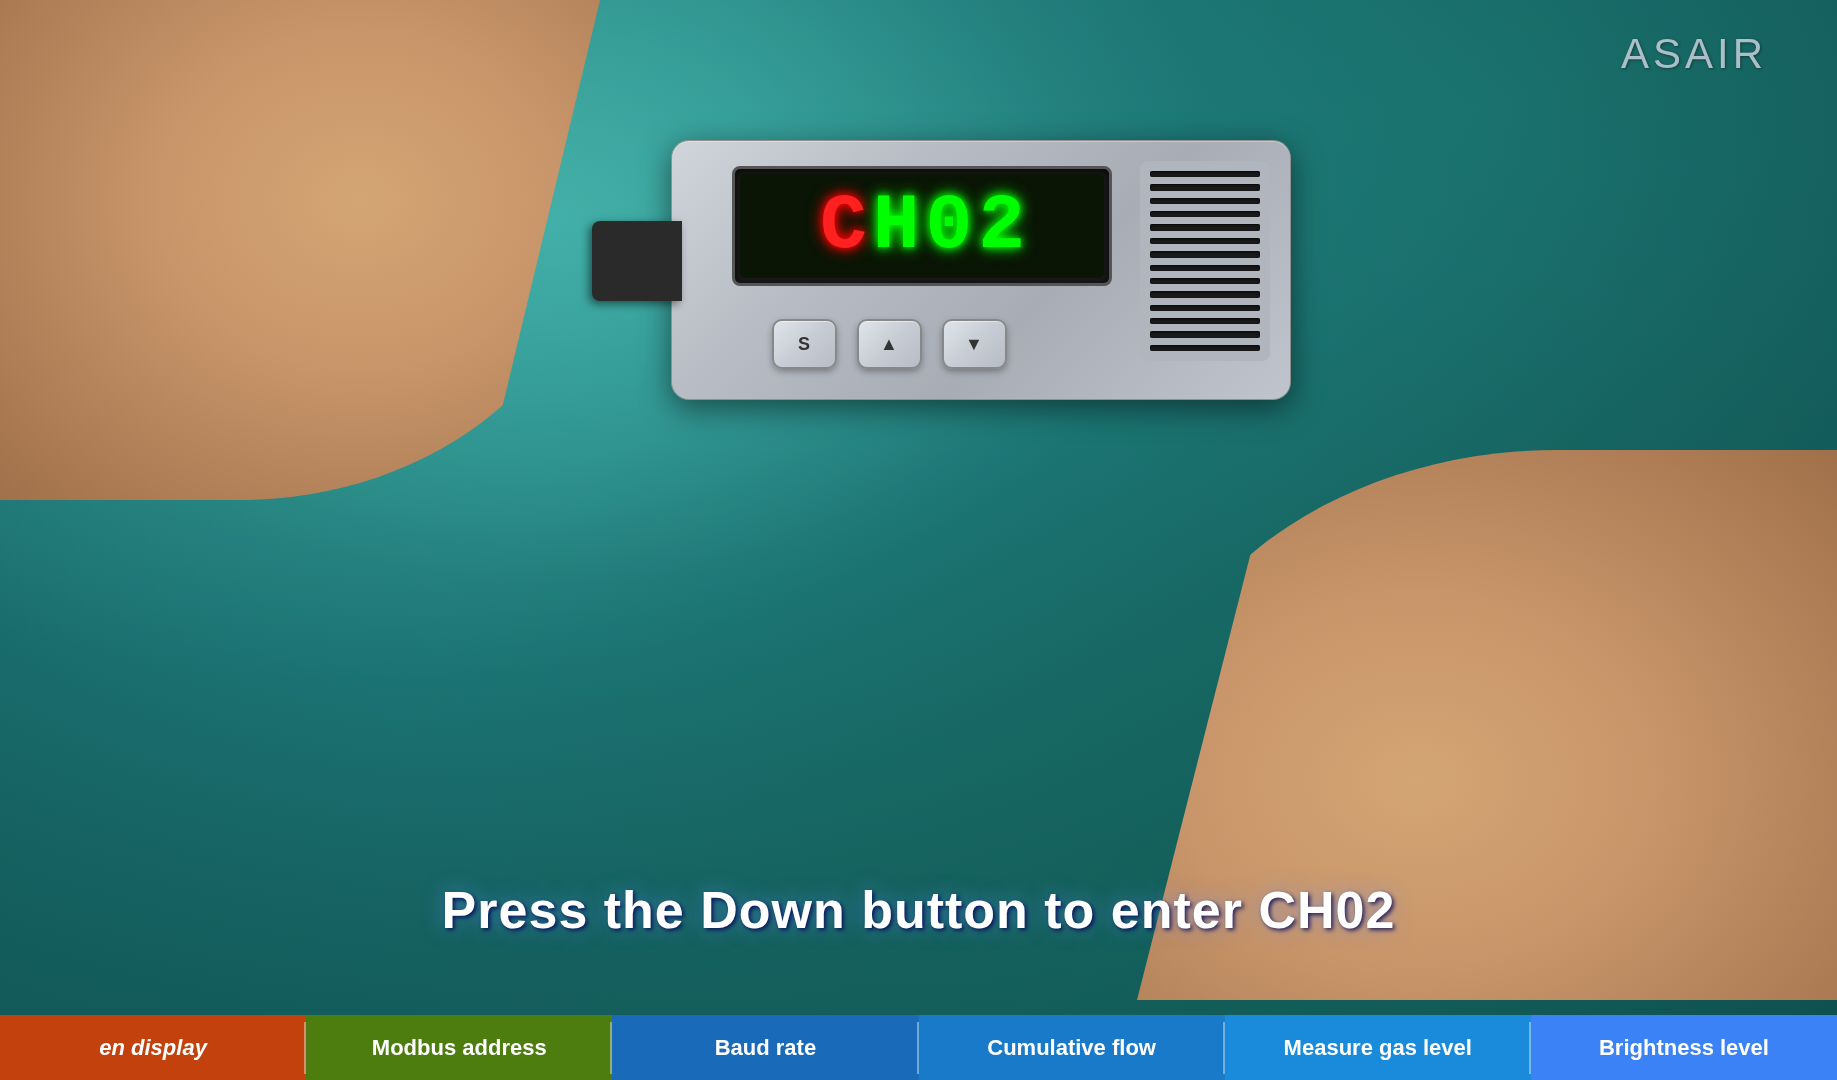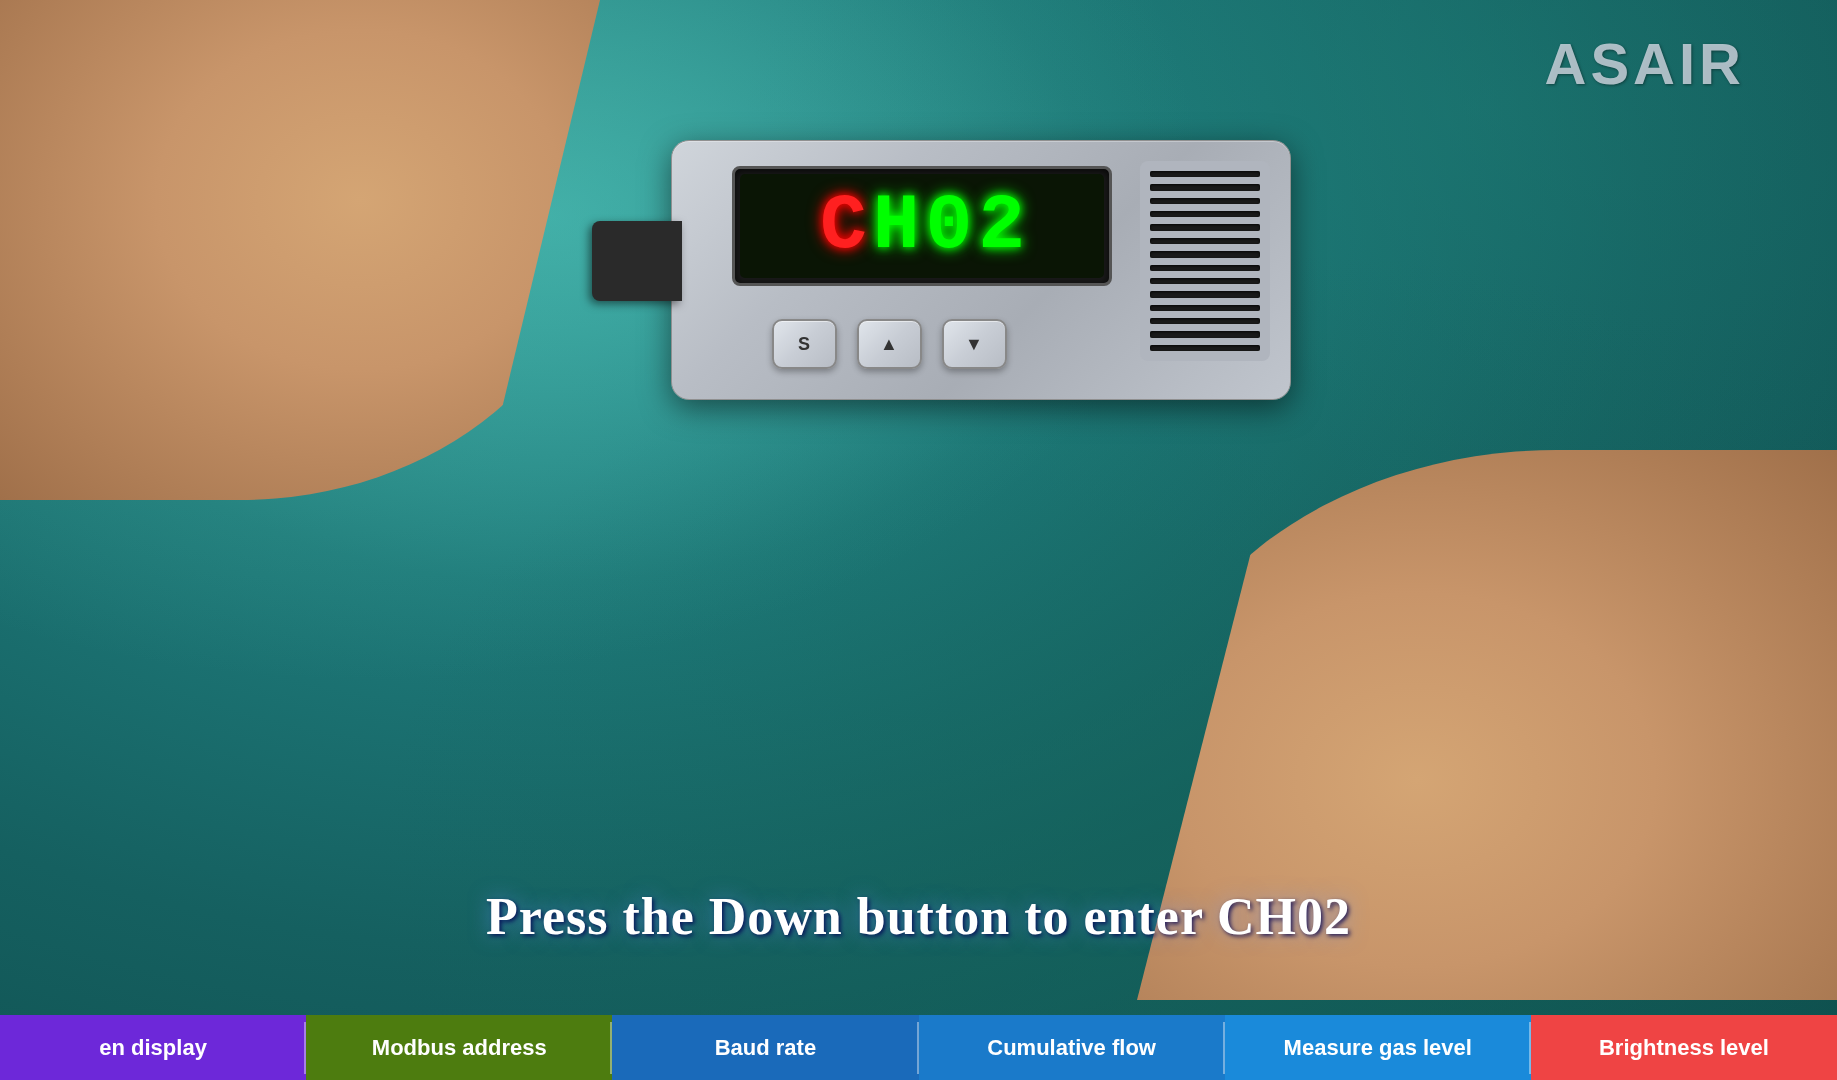--- a/index.html
+++ b/index.html
@@ -201,45 +201,44 @@
       width: 90px;
       height: 80px;
       background: #2a2a2a;
       border-radius: 8px 0 0 8px;
       box-shadow: -3px 3px 8px rgba(0,0,0,0.5);
     }
 
     
     #subtitle {
       position: absolute;
-      bottom: 134px;
+      bottom: 140px;
       left: 50%;
       transform: translateX(-50%);
       z-index: 10;
       text-align: right;
       white-space: nowrap;
-      font-family: Liberation Serif, serif;
     }
 
     #subtitle-text {
       font-size: 52px;
       font-weight: 900;
       color: #ffffff;
       text-shadow: 2px 2px 4px rgba(0,0,80,0.8), 0 0 20px rgba(100,150,255,0.5);
       letter-spacing: 1px;
     }
 
     
     #watermark {
       position: absolute;
       top: 30px;
-      right: 92px;
+      right: 70px;
       z-index: 10;
-      font-size: 58px;
-      font-weight: bold;
+      font-size: 42px;
+      font-weight: normal;
       color: rgba(200,210,220,0.85);
       letter-spacing: 4px;
       text-shadow: 1px 1px 3px rgba(0,0,0,0.4);
     }
 
     
     #bottom-bar {
       position: absolute;
       bottom: 0;
       left: 0;
@@ -266,26 +265,26 @@
       position: absolute;
       right: 0;
       top: 10%;
       height: 80%;
       width: 2px;
       background: rgba(255,255,255,0.4);
     }
 
     .nav-item:last-child::after { display: none; }
 
-    .nav-item:nth-child(1) { background: #6d28d9; }
+    .nav-item:nth-child(1) { background: #c2410c; font-style: italic; }
     .nav-item:nth-child(2) { background: #4d7c0f; }
     .nav-item:nth-child(3) { background: #1a6aba; }
     .nav-item:nth-child(4) { background: #1a7aca; }
     .nav-item:nth-child(5) { background: #1a8ada; }
-    .nav-item:nth-child(6) { background: #ef4444; }
+    .nav-item:nth-child(6) { background: #3b82f6; }
   </style>
 </head>
 <body>
 
 <div id="video-bg"></div>
 
 <div class="hand-left"></div>
 <div class="hand-right"></div>
 
 <div id="device">

